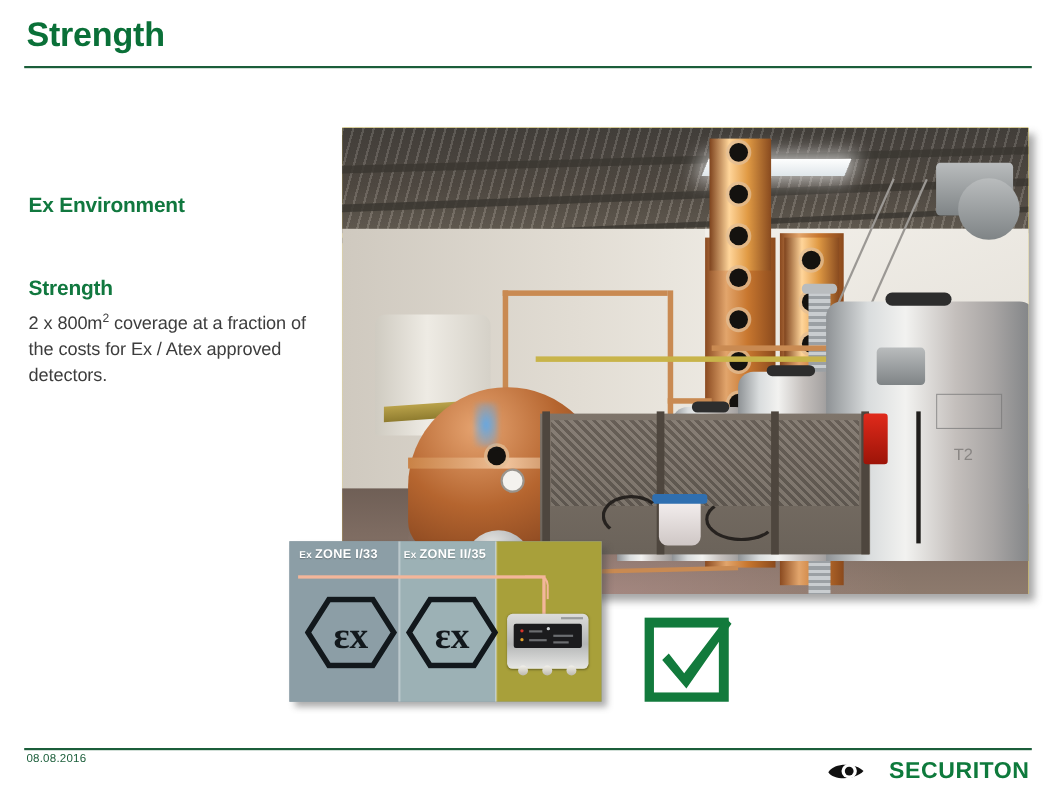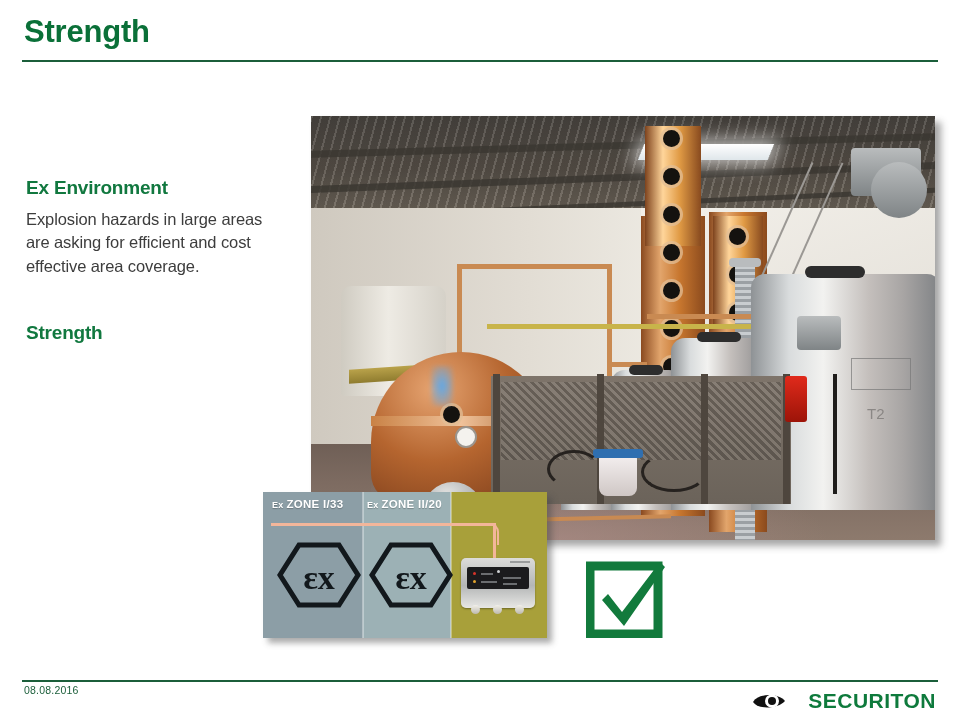--- a/index.html
+++ b/index.html
@@ -171,23 +171,23 @@
 </head>
 <body>
 
 <div class="slide">
 
   <div class="hdr-title">Strength</div>
   <div class="hdr-rule"></div>
 
   <div class="col-left">
     <p class="blk-head">Ex Environment</p>
-    <p class="blk-body">Explosion hazards in large areas are asking for efficient and cost effective area coverage.</p>
     <div class="blk-gap"></div>
     <p class="blk-head">Strength</p>
+    <p class="blk-body"><span>2 x 800m</span><sup>2</sup><span> coverage at a fraction of the costs for Ex / Atex approved detectors.</span></p>
   </div>
 
   <div class="photo-wrap">
     <div class="photo">
 
       <div class="ph-ceil"></div>
       <div class="ph-ceil-ribs"></div>
       <div class="ph-beam" style="top:26px;width:100%;transform:skewY(-1.6deg)"></div>
       <div class="ph-beam" style="top:58px;width:100%;transform:skewY(-2.2deg)"></div>
       <div class="ph-beam" style="top:86px;width:100%;transform:skewY(-2.6deg);height:5px"></div>
@@ -279,21 +279,21 @@
   </div>
 
   <div class="exdiag">
     <div class="exzone z1"></div>
     <div class="exzone z2"></div>
     <div class="exzone z3"></div>
     <div class="exzone-div" style="left:99px"></div>
     <div class="exzone-div" style="left:187px"></div>
 
     <div class="exlabel" style="left:9px"><span class="sm">Ex </span><span>ZONE I/33</span></div>
-    <div class="exlabel" style="left:104px"><span class="sm">Ex </span><span>ZONE II/20</span></div>
+    <div class="exlabel" style="left:104px"><span class="sm">Ex </span><span>ZONE II/35</span></div>
 
     <div class="excable"></div>
     <div class="excable-c"></div>
     <div class="excable-v"></div>
 
     <svg class="exsym" style="left:14px" viewBox="0 0 84 66">
       <polygon points="22,3 62,3 81,33 62,63 22,63 3,33" fill="none" stroke="#12181c" stroke-width="5"></polygon>
       <text x="42" y="47" font-family="Liberation Serif, serif" font-size="34" font-weight="bold" fill="#12181c" text-anchor="middle">ɛx</text>
     </svg>
     <svg class="exsym" style="left:106px" viewBox="0 0 84 66">

